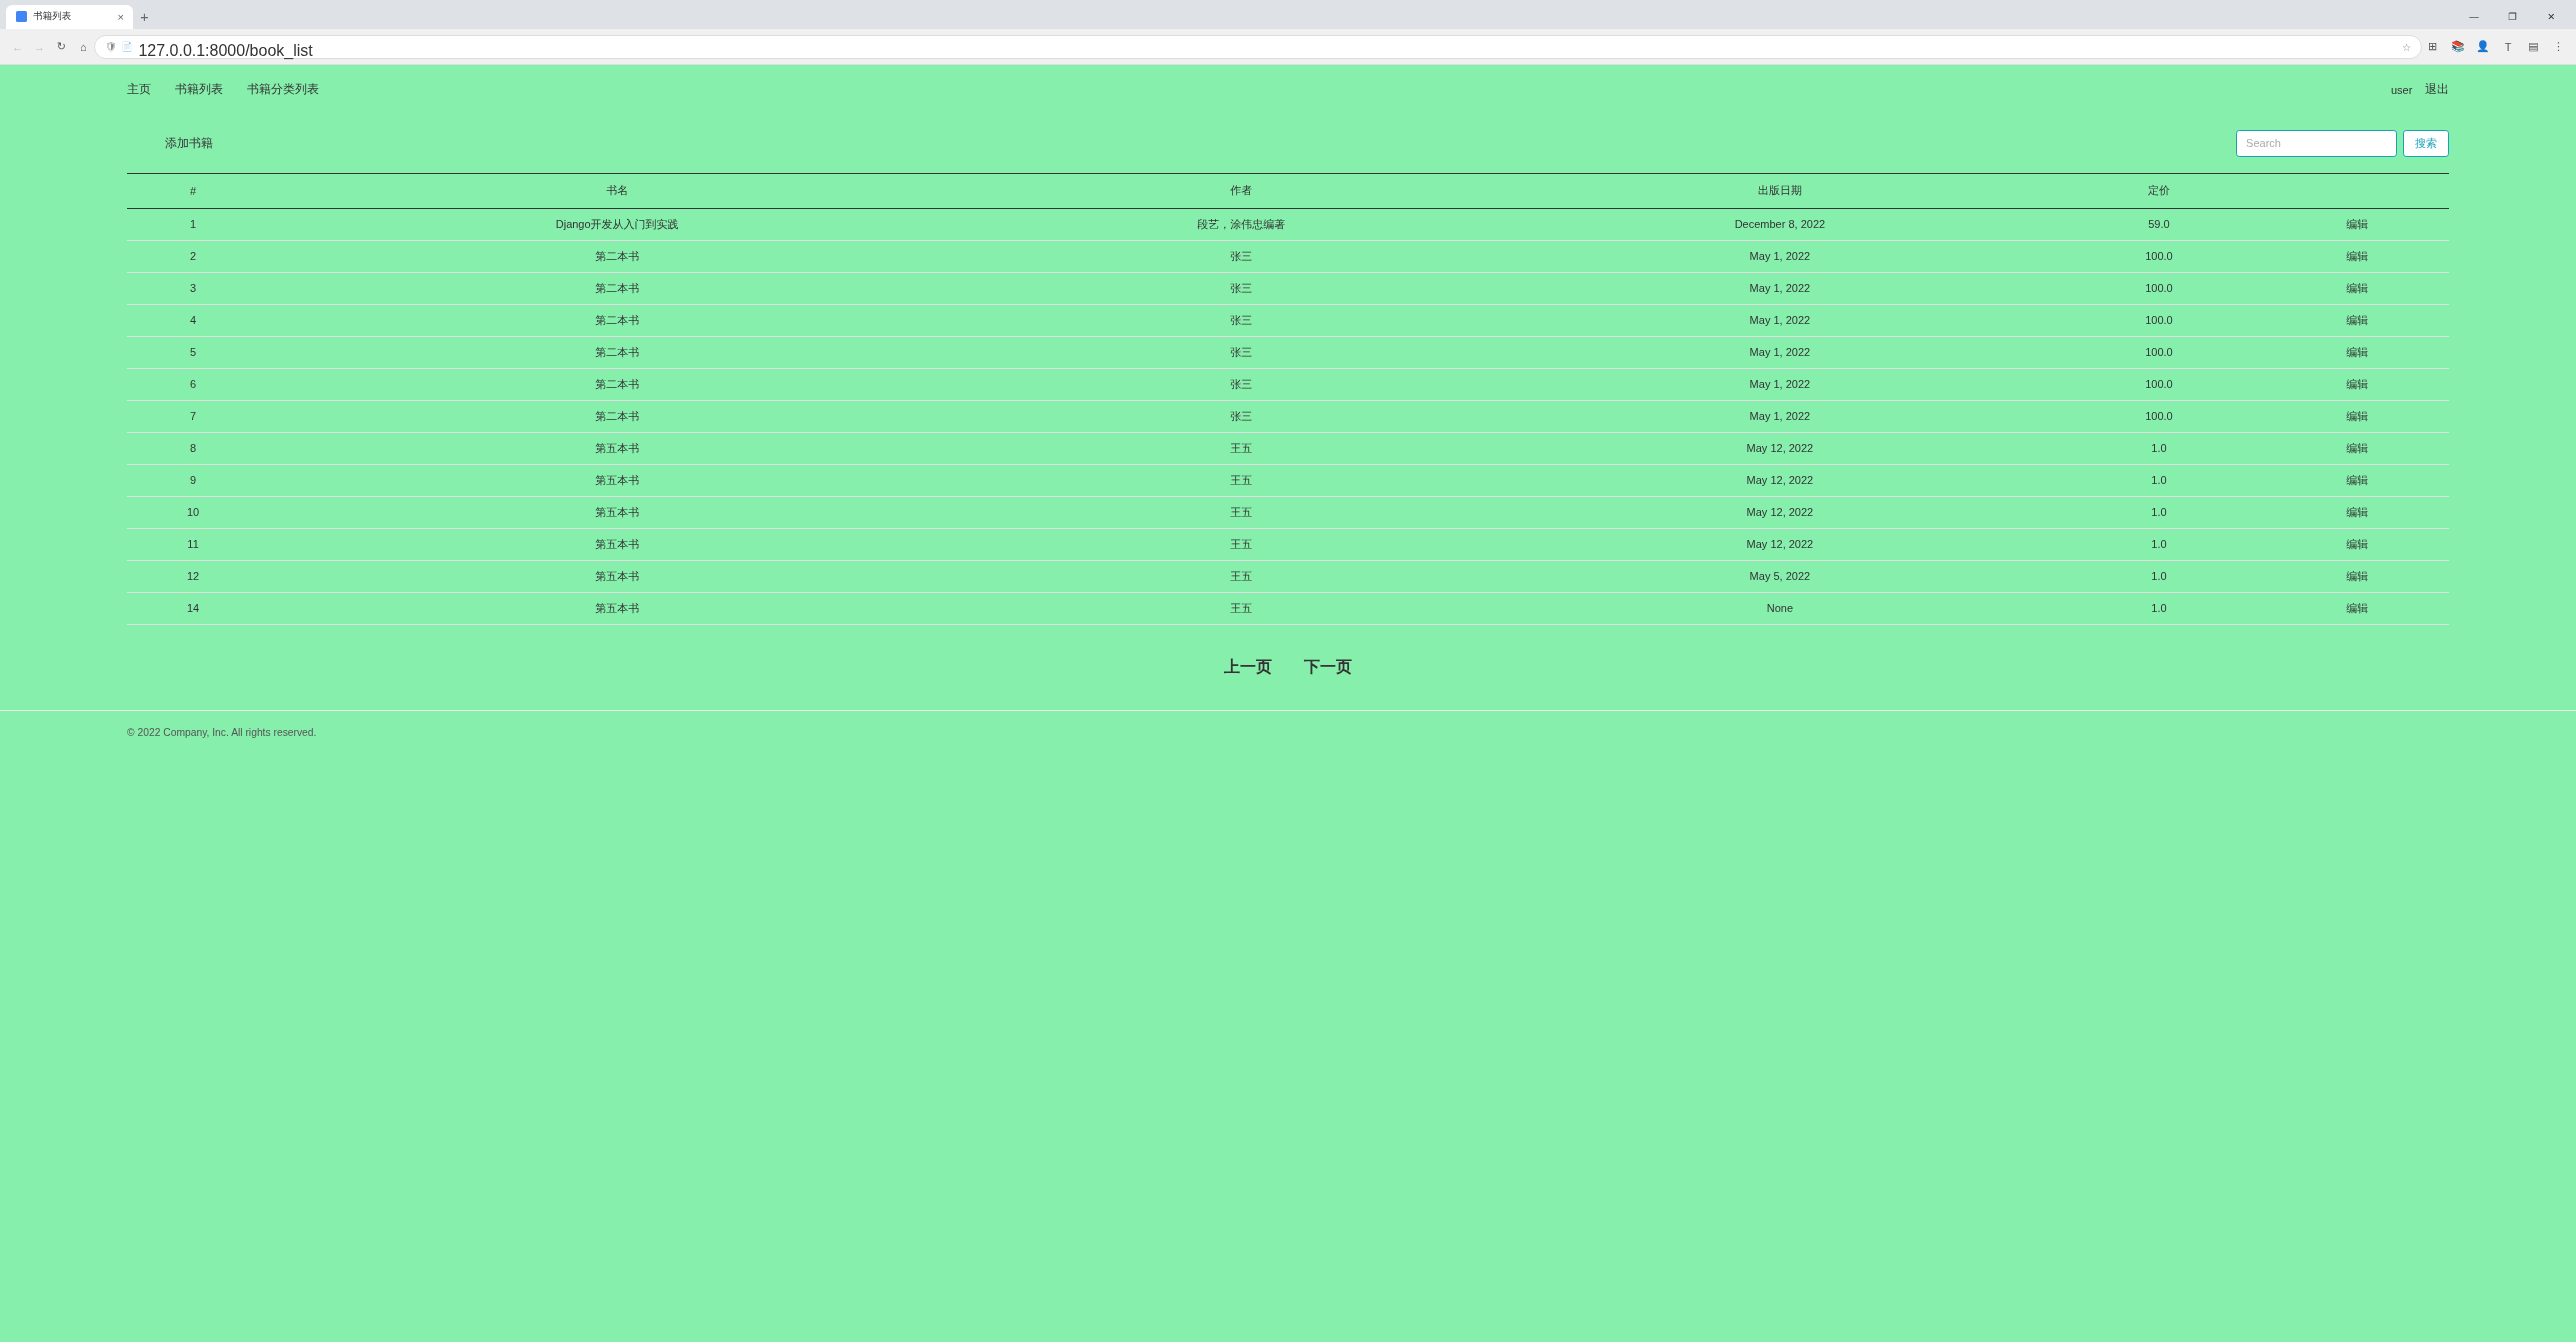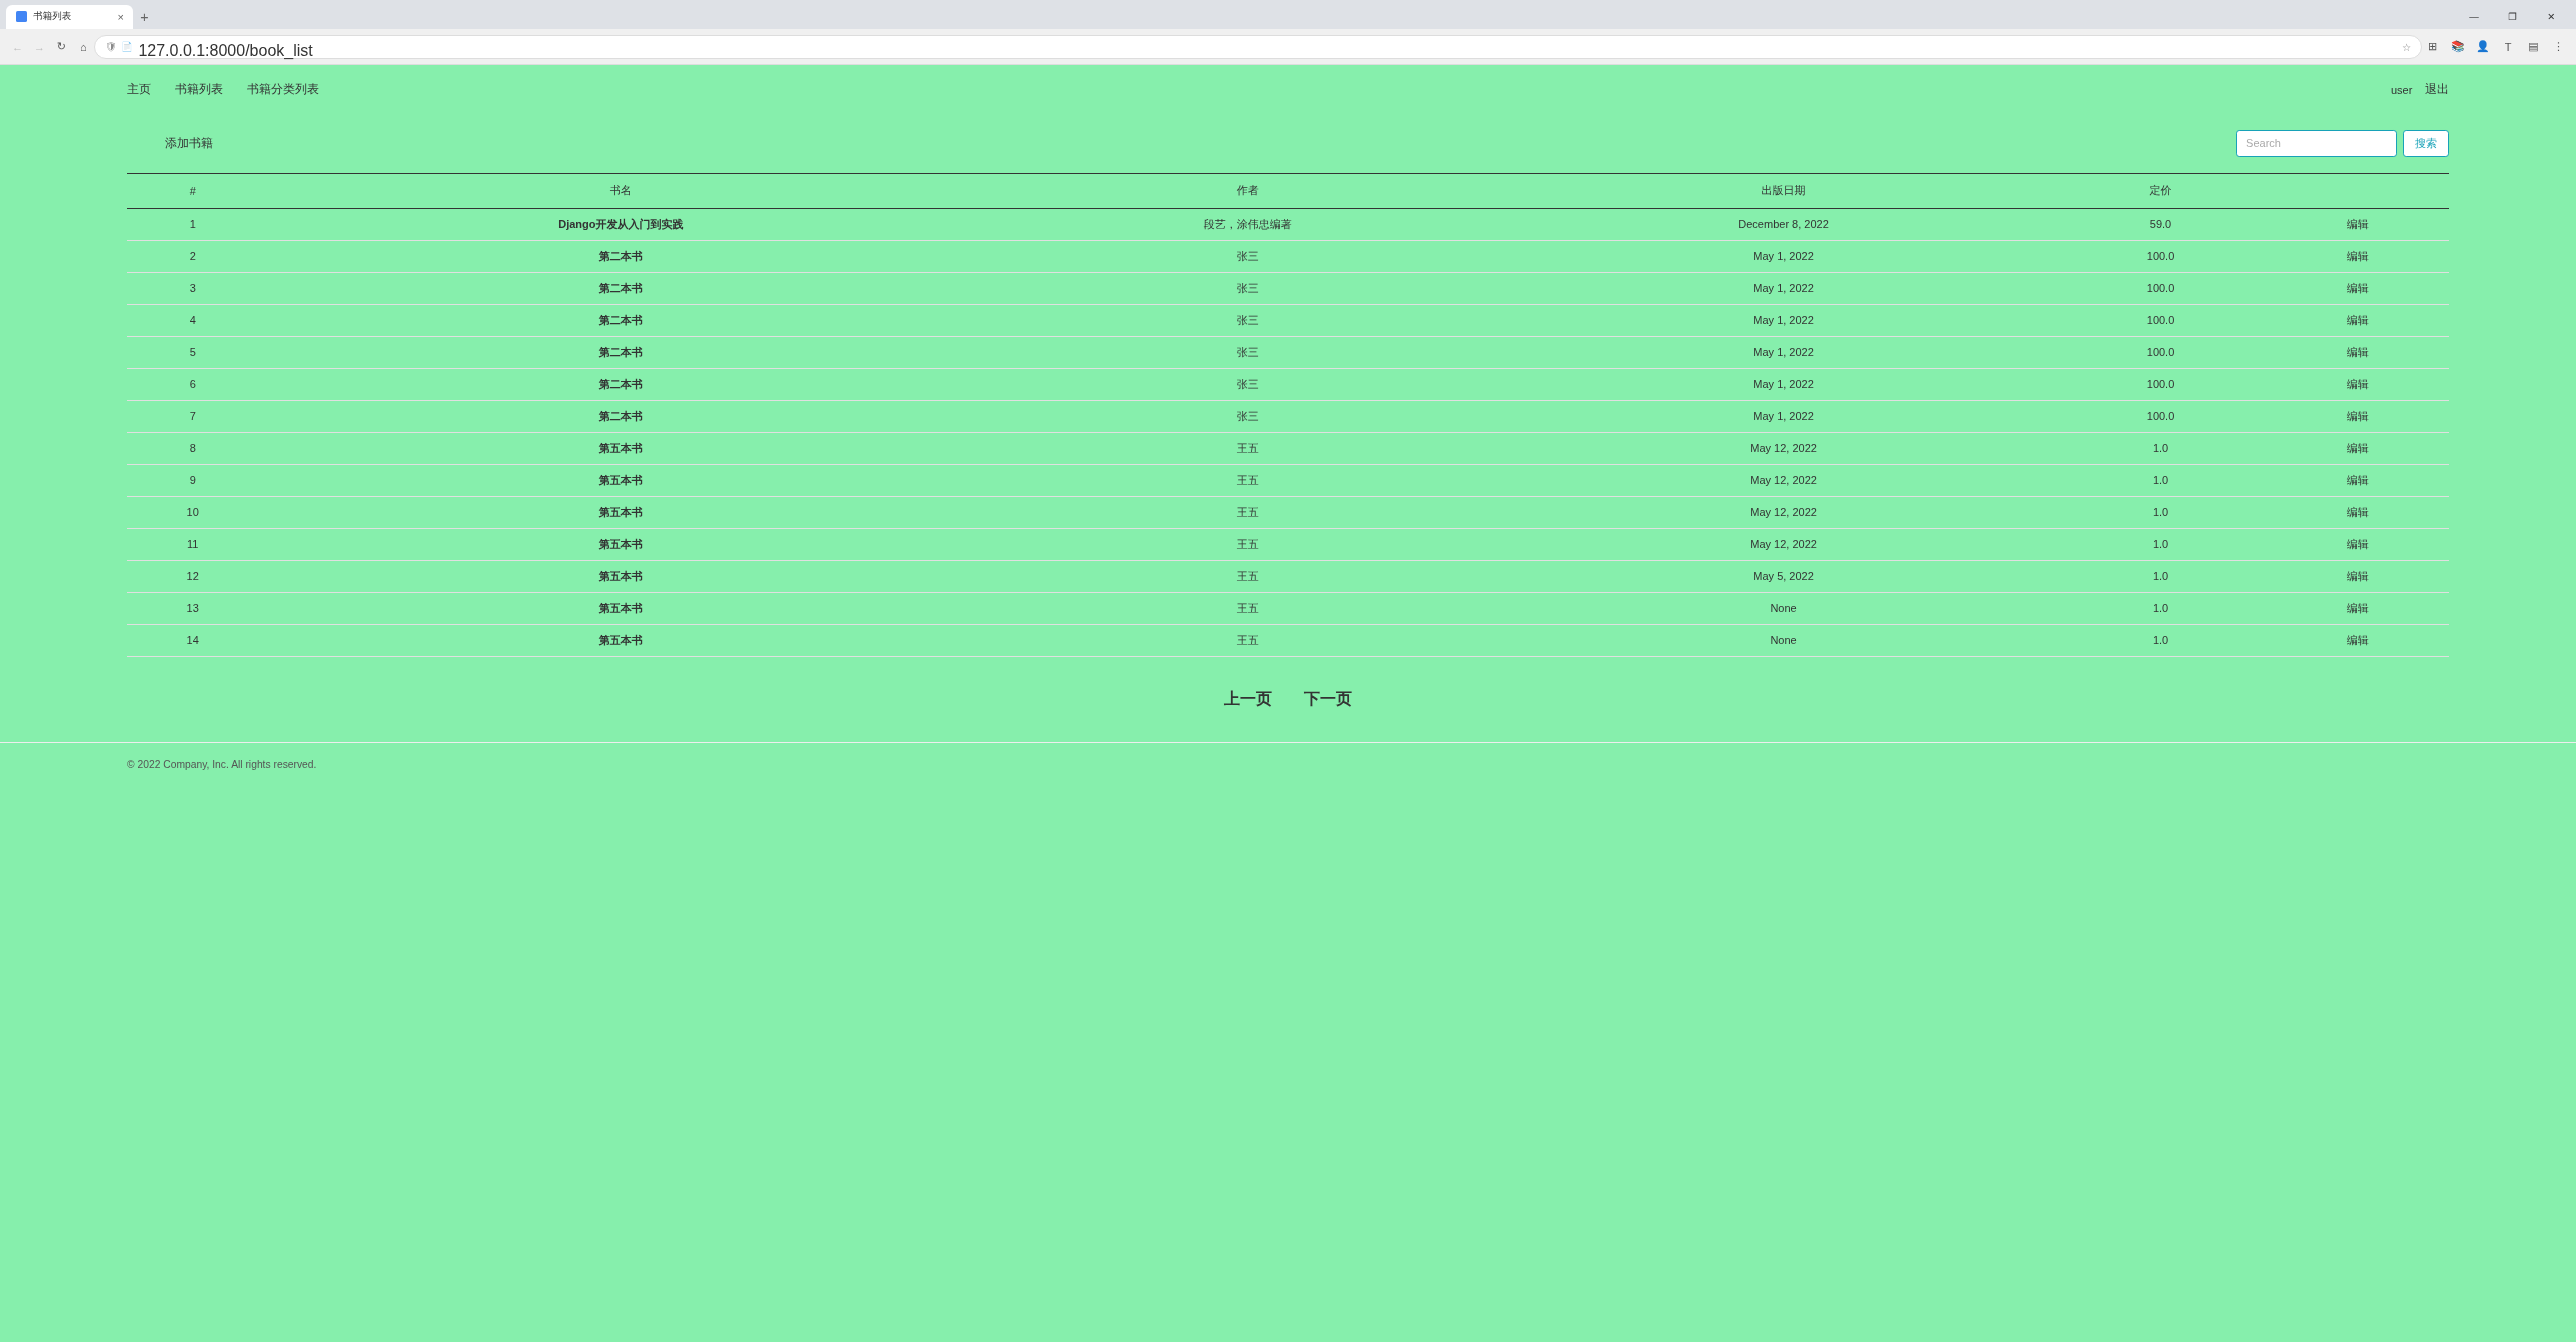--- a/index.html
+++ b/index.html
@@ -208,21 +208,21 @@
     }
 
     .book-table td {
       padding: 8px 6.4px;
       text-align: center;
       font-size: 11px;
       color: #333;
       border-bottom: 0.8px solid #e0e0e0;
     }
 
-    .book-table td:nth-child(2) { font-weight: 700; }
+    .book-table td:nth-child(2) { font-weight: 400; }
 
     .edit-link {
       color: #333;
       cursor: pointer;
       font-size: 11px;
     }
 
     
     .pagination {
       display: flex;
@@ -426,28 +426,20 @@
     </tr>
           <tr>
       <td>12</td>
       <td>第五本书</td>
       <td>王五</td>
       <td>May 5, 2022</td>
       <td>1.0</td>
       <td><span class="edit-link">编辑</span></td>
     </tr>
           <tr>
-      <td>13</td>
-      <td>第五本书</td>
-      <td>王五</td>
-      <td>None</td>
-      <td>1.0</td>
-      <td><span class="edit-link">编辑</span></td>
-    </tr>
-          <tr>
       <td>14</td>
       <td>第五本书</td>
       <td>王五</td>
       <td>None</td>
       <td>1.0</td>
       <td><span class="edit-link">编辑</span></td>
     </tr>
         </tbody>
     </table>
 

